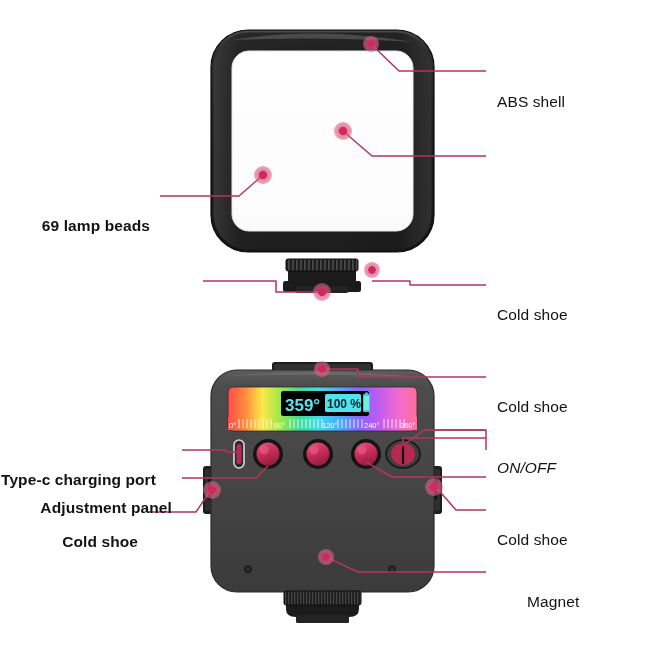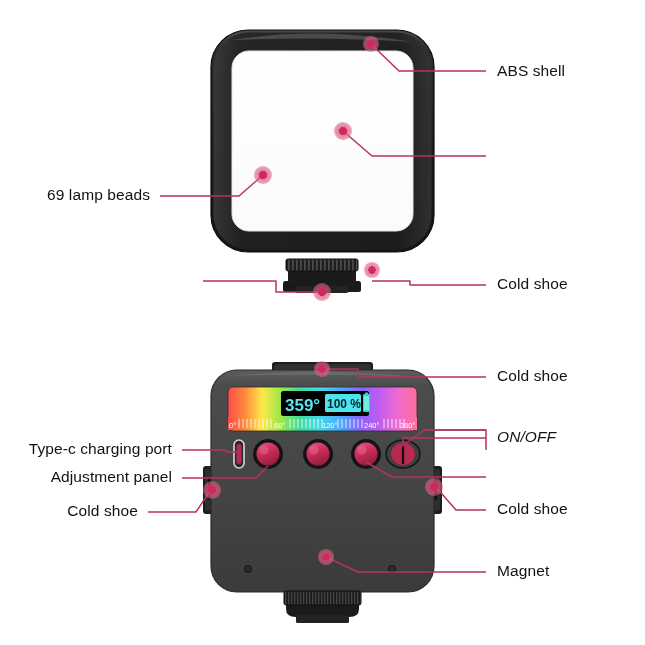--- a/index.html
+++ b/index.html
@@ -21,23 +21,24 @@
     width: 645px;
     height: 645px;
   }
   .callout-label {
     position: absolute;
     font-family: "Liberation Sans", sans-serif;
     font-size: 15.5px;
     color: #121212;
     white-space: nowrap;
     letter-spacing: 0.1px;
+    margin-top: 31px;
   }
   .lbl-right { text-align: left; }
-  .lbl-left  { text-align: right; transform: translateX(-100%); }
+  .lbl-left  { text-align: right; transform: translateX(-100%); font-weight: bold; }
 </style>
 </head>
 <body>
 
 <div id="stage">
 
   <svg id="svgroot" viewBox="0 0 645 645">
     <defs>
 
       <linearGradient id="shellGrad" x1="0" y1="0" x2="0" y2="1">
@@ -304,21 +305,21 @@
 
   <div class="callout-label lbl-right" style="left:497px; top:275px;">Cold shoe</div>
 
   <div class="callout-label lbl-right" style="left:497px; top:367px;">Cold shoe</div>
 
   <div class="callout-label lbl-right" style="left:497px; top:428px;font-style:italic;">ON/OFF</div>
 
 
   <div class="callout-label lbl-right" style="left:497px; top:500px;">Cold shoe</div>
 
-  <div class="callout-label lbl-right" style="left:497px; top:562px;">Magnet</div>
-
-  <div class="callout-label lbl-left" style="left:172px; top:440px;">Type-c charging port</div>
+  <div class="callout-label lbl-right" style="left:527px; top:562px;">Magnet</div>
+
+  <div class="callout-label lbl-left" style="left:156px; top:440px;">Type-c charging port</div>
 
   <div class="callout-label lbl-left" style="left:172px; top:468px;">Adjustment panel</div>
 
   <div class="callout-label lbl-left" style="left:138px; top:502px;">Cold shoe</div>
 
 </div>
 
 </body></html>

